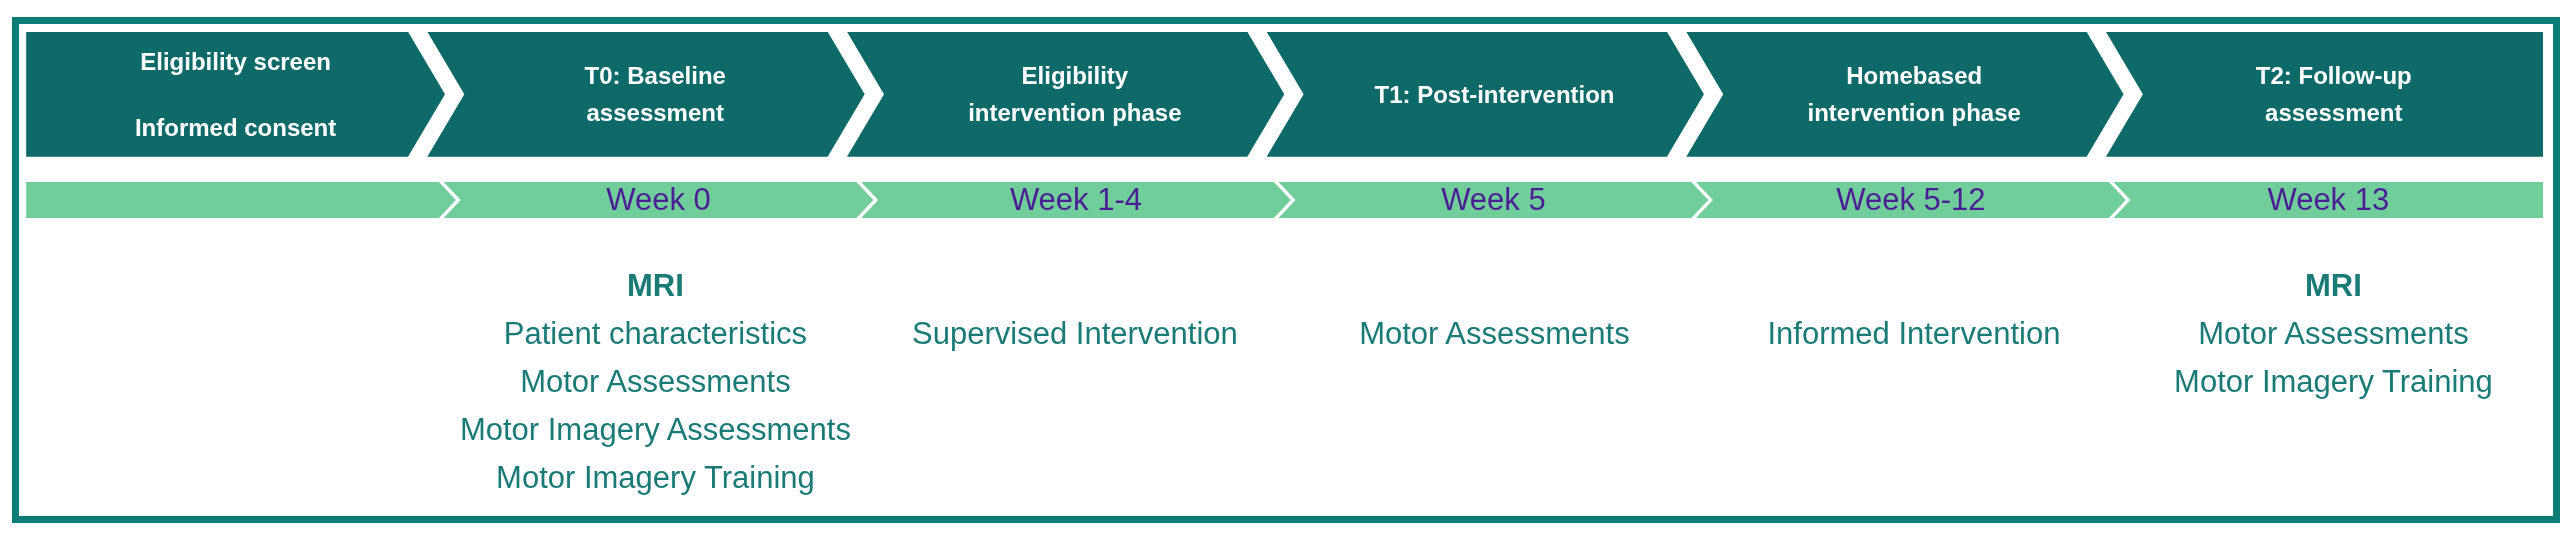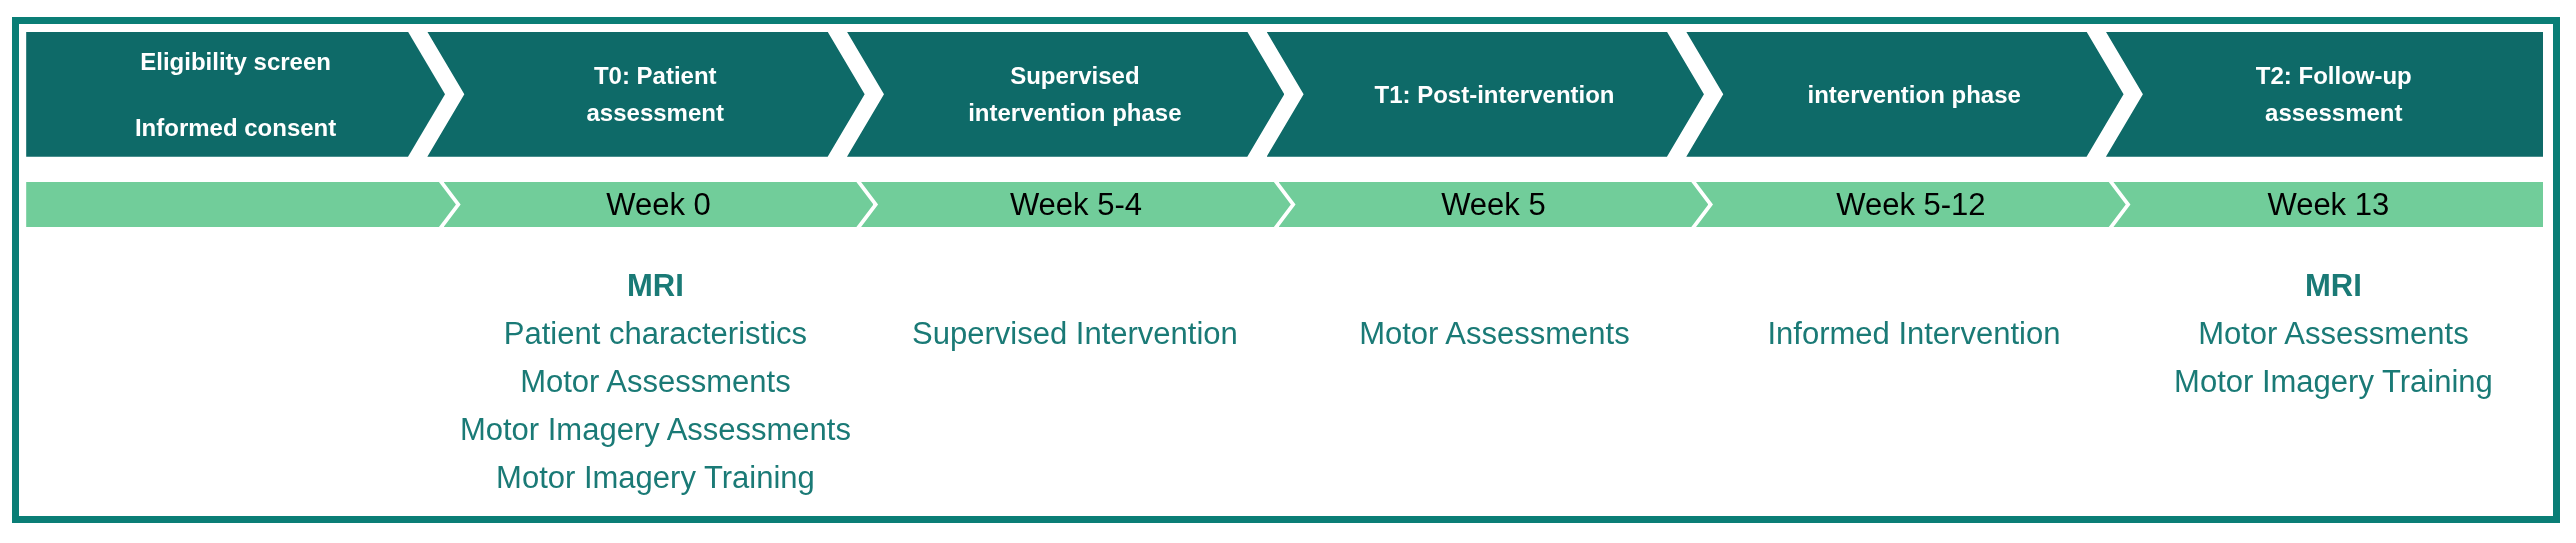--- a/index.html
+++ b/index.html
@@ -55,23 +55,23 @@
   .phase-seg.last {
     clip-path: polygon(0 0, 100% 0, 100% 100%, 0 100%, 37px 50%);
     padding-left: 18.5px;
     text-align: right;
   }
   .phase-seg .line2.spaced { margin-top: 29px; }
   
   .week-band { height: 48px; }
   .week-seg {
     flex: 1;
-    height: 45px;
+    height: 36px;
     background: #71cd9a;
-    color: #000000;
+    color: #4c1d95;
     display: flex;
     align-items: center;
     justify-content: center;
     text-align: center;
     font-size: 31px;
     font-weight: 400;
     white-space: nowrap;
   }
   .week-seg.first {
     clip-path: polygon(0 0, calc(100% - 17px) 0, 100% 50%, calc(100% - 17px) 100%, 0 100%);
@@ -103,43 +103,44 @@
 <body>
 
 <div class="frame">
 
   <div class="band phase-band">
     <div class="phase-seg first">
       <div class="line1">Eligibility screen</div>
       <div class="line2 spaced">Informed consent</div>
     </div>
     <div class="phase-seg mid">
-      <div class="line1">T0: Patient</div>
+      <div class="line1">T0: Baseline</div>
       <div class="line2">assessment</div>
     </div>
     <div class="phase-seg mid">
-      <div class="line1">Supervised</div>
+      <div class="line1">Eligibility</div>
       <div class="line2">intervention phase</div>
     </div>
     <div class="phase-seg mid">
       <div class="line1">T1: Post-intervention</div>
     </div>
     <div class="phase-seg mid">
+      <div class="line1">Homebased</div>
       <div class="line2">intervention phase</div>
     </div>
     <div class="phase-seg last">
       <div class="line1">T2: Follow-up</div>
       <div class="line2">assessment</div>
     </div>
   </div>
 
   <div class="band week-band">
     <div class="week-seg first"></div>
     <div class="week-seg mid">Week 0</div>
-    <div class="week-seg mid">Week 5-4</div>
+    <div class="week-seg mid">Week 1-4</div>
     <div class="week-seg mid">Week 5</div>
     <div class="week-seg mid">Week 5-12</div>
     <div class="week-seg last">Week 13</div>
   </div>
 
   <div class="band activities-band">
     <div class="activity-col"></div>
 
     <div class="activity-col">
       <div class="activity-item bold">MRI</div>

